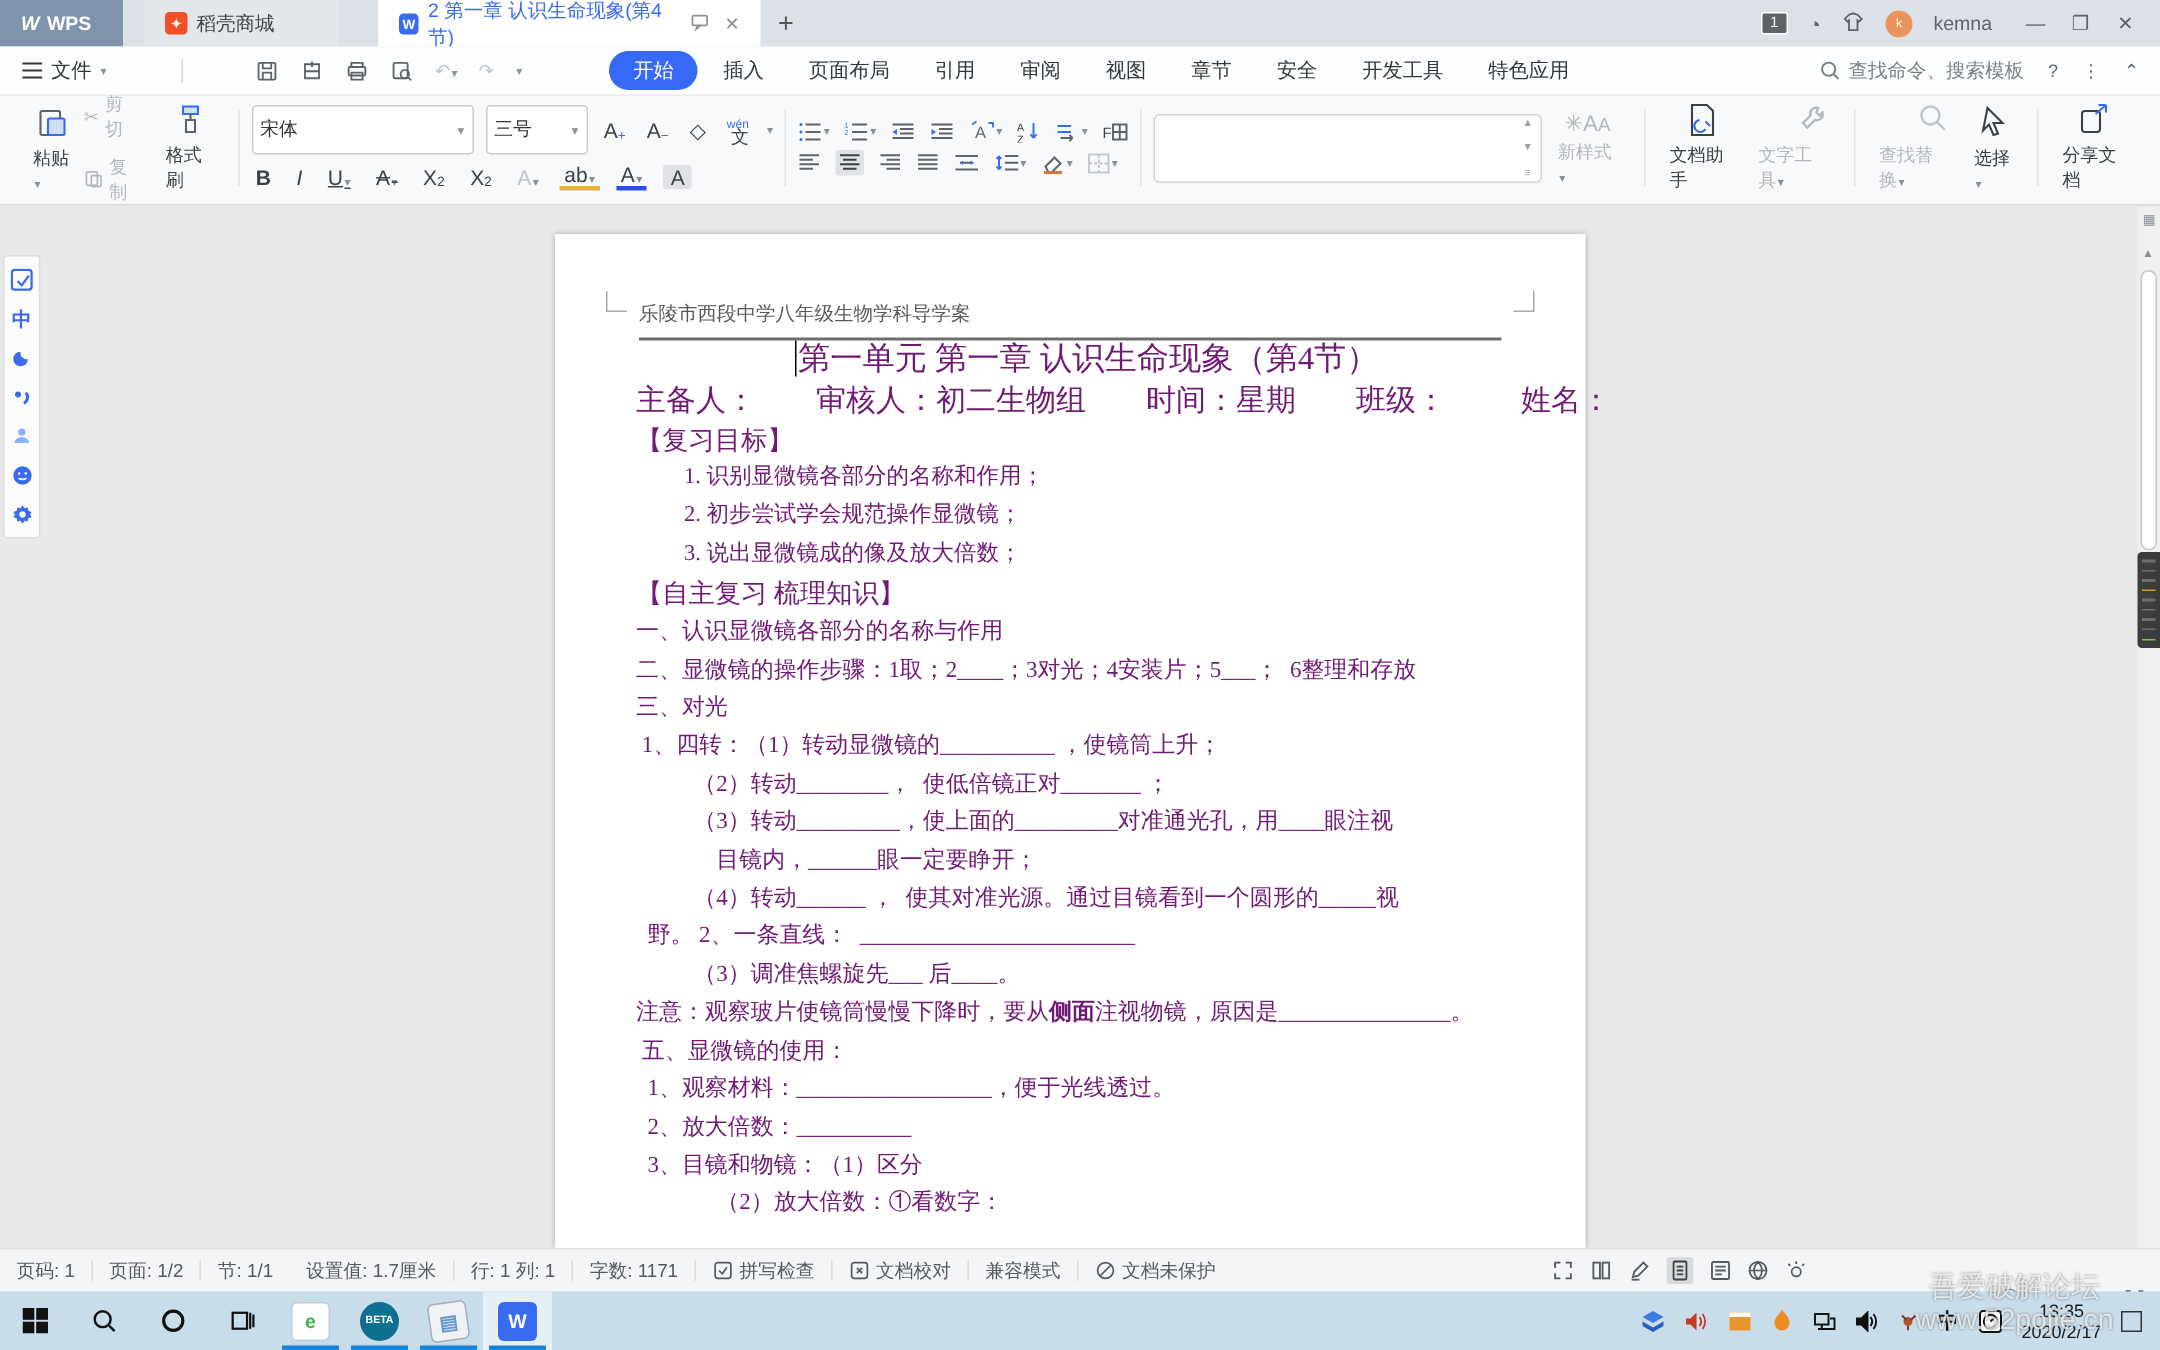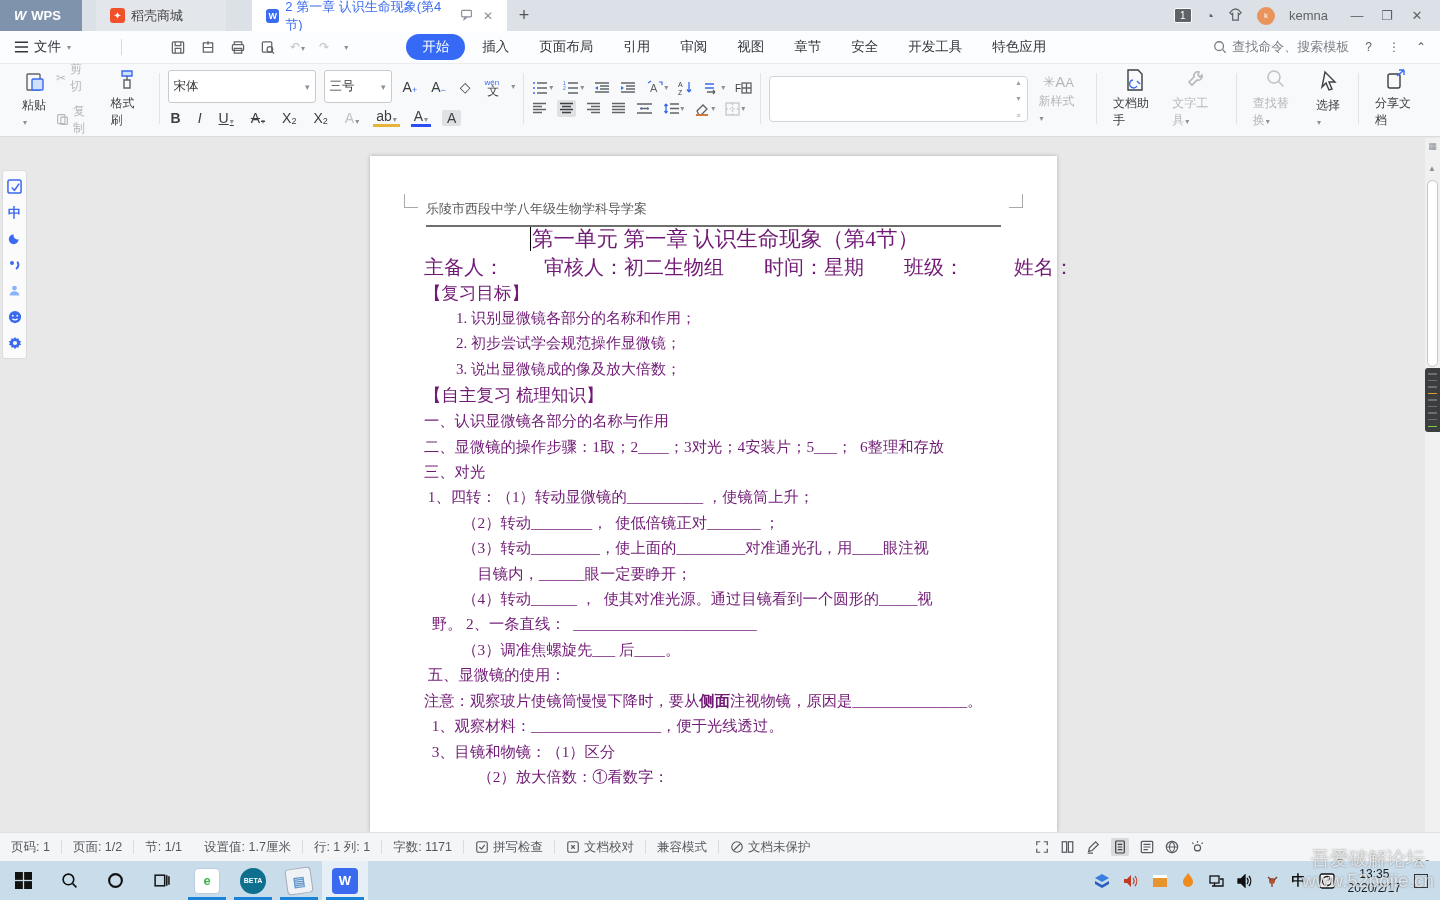--- a/index.html
+++ b/index.html
@@ -35,21 +35,21 @@
   .menu-tab { padding:4px 13px; font-size:13.5px; color:#33373d; white-space:nowrap; }
   .menu-tab.active { background:#3669f5; color:#fff; border-radius:14px; padding:4px 16px; }
   .menubar-right { margin-left:auto; display:flex; align-items:center; gap:16px; padding-right:14px; color:#5f6368; }
   .cmd-search { display:flex; align-items:center; gap:5px; font-size:13px; color:#7a7f87; }
 
   
   .ribbon { position:absolute; top:64px; left:0; right:0; height:73px; background:#f8f9fa; border-bottom:1px solid #d9dadc; display:flex; align-items:stretch; padding:5px 6px 8px 6px; }
   .rgroup { display:flex; align-items:center; padding:0 8px; }
   .rsep { width:1px; background:#e2e3e5; margin:4px 0; }
   .bigbtn { display:flex; flex-direction:column; align-items:center; justify-content:center; gap:3px; padding:0 8px; font-size:12px; color:#3c4043; }
-  .bigbtn.gray { color:#b4b7bc; }
+  .bigbtn.gray { color:#b4b7bc;align-items:flex-end; }
   .smallcol { display:flex; flex-direction:column; gap:8px; font-size:12px; }
   .smallbtn { display:flex; align-items:center; gap:4px; color:#b4b7bc; }
   .fontcol { display:flex; flex-direction:column; gap:5px; }
   .fontrow { display:flex; align-items:center; gap:8px; }
   .combo { background:#fff; border:1px solid #c9cbce; border-radius:3px; height:33px; display:flex; align-items:center; justify-content:space-between; padding:12px 5px; font-size:12.5px; color:#333; }
   .combo .car { color:#8a8f98; font-size:9px; }
   .fbtn { font-size:14px; color:#3c4043; padding:0 3px; display:flex; align-items:flex-end; }
   .fbtn sup,.fbtn sub { font-size:9px; }
   .fbtn.gray { color:#c0c3c7; }
   .fbtn.boxed { background:#dfe1e4; border-radius:2px; padding:0 5px; }
@@ -105,21 +105,21 @@
   .tbtn { width:46px; display:flex; align-items:center; justify-content:center; color:#111; }
   .tapp { width:46px; display:flex; align-items:center; justify-content:center; position:relative; }
   .tapp.open::after { content:""; position:absolute; left:4px; right:4px; bottom:0; height:3px; background:#1883d7; }
   .tapp.active { background:#e6eff6; }
   .appico { width:26px; height:26px; border-radius:4px; display:flex; align-items:center; justify-content:center; color:#fff; font-size:13px; font-weight:bold; }
   .tray { margin-left:auto; display:flex; align-items:center; gap:13px; padding-right:12px; }
   .tray .tico { display:flex; align-items:center; justify-content:center; font-size:13px; }
   .clock { text-align:center; font-size:12px; color:#1a1a1a; line-height:14px; }
   .showdesk { width:14px; height:14px; border:1px solid #333; background:transparent; }
 
-  .watermark { position:absolute; right:6px; bottom:8px; text-align:center; color:rgba(255,255,255,.72); text-shadow:0 0 2px rgba(90,90,90,.8); font-size:19px; line-height:22px; pointer-events:none; z-index:50; }
+  .watermark { position:absolute; right:31px; bottom:8px; text-align:center; color:rgba(255,255,255,.72); text-shadow:0 0 2px rgba(90,90,90,.8); font-size:19px; line-height:22px; pointer-events:none; z-index:50; }
   svg { flex-shrink:0; }
 </style>
 </head>
 <body>
 
 <div class="titlebar">
   <div class="tab tab-wps">
     <span class="wps-logo">W</span>
     <span>WPS</span>
   </div>
@@ -511,23 +511,24 @@
       <div class="doc-line">一、认识显微镜各部分的名称与作用</div>
       <div class="doc-line">二、显微镜的操作步骤：1取；2____；3对光；4安装片；5___；  6整理和存放</div>
       <div class="doc-line">三、对光</div>
       <div class="doc-line"> 1、四转：（1）转动显微镜的__________ ，使镜筒上升；</div>
       <div class="doc-line">          （2）转动________，  使低倍镜正对_______ ；</div>
       <div class="doc-line">          （3）转动_________，使上面的_________对准通光孔，用____眼注视</div>
       <div class="doc-line">              目镜内，______眼一定要睁开；</div>
       <div class="doc-line">          （4）转动______ ，  使其对准光源。通过目镜看到一个圆形的_____视</div>
       <div class="doc-line">  野。 2、一条直线：  ________________________</div>
       <div class="doc-line">          （3）调准焦螺旋先___ 后____。</div>
+      <div class="doc-line"><span>注意：观察玻片使镜筒慢慢下降时，要从</span><b>侧面</b><span>注视物镜，原因是_______________。</span></div>
       <div class="doc-line"> 五、显微镜的使用：</div>
-      <div class="doc-line"><span>注意：观察玻片使镜筒慢慢下降时，要从</span><b>侧面</b><span>注视物镜，原因是_______________。</span></div>
       <div class="doc-line">  1、观察材料：_________________，便于光线透过。</div>
+      <div class="doc-line">  2、放大倍数：__________</div>
       <div class="doc-line">  3、目镜和物镜：（1）区分</div>
       <div class="doc-line">              （2）放大倍数：①看数字：</div>
     </div>
   </div>
 
   <div class="vscroll">
     <span class="ruler-toggle">▦</span>
     <span class="scroll-up">▲</span>
     <div class="vthumb"></div>
   </div>

